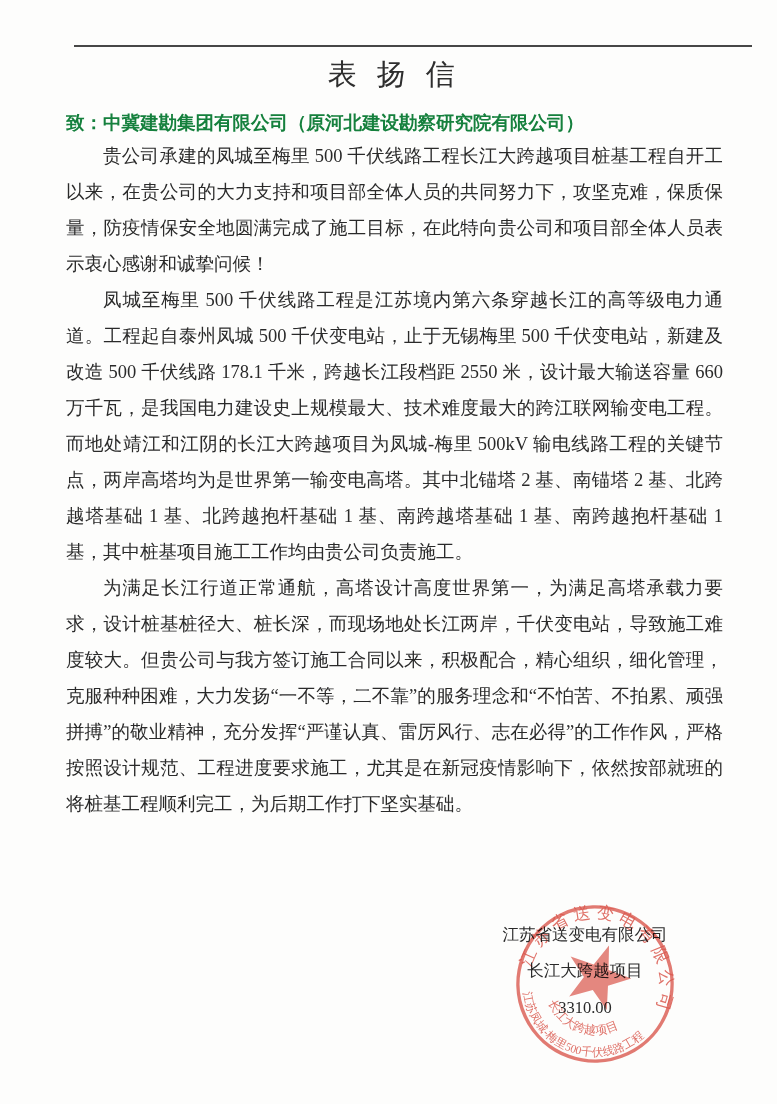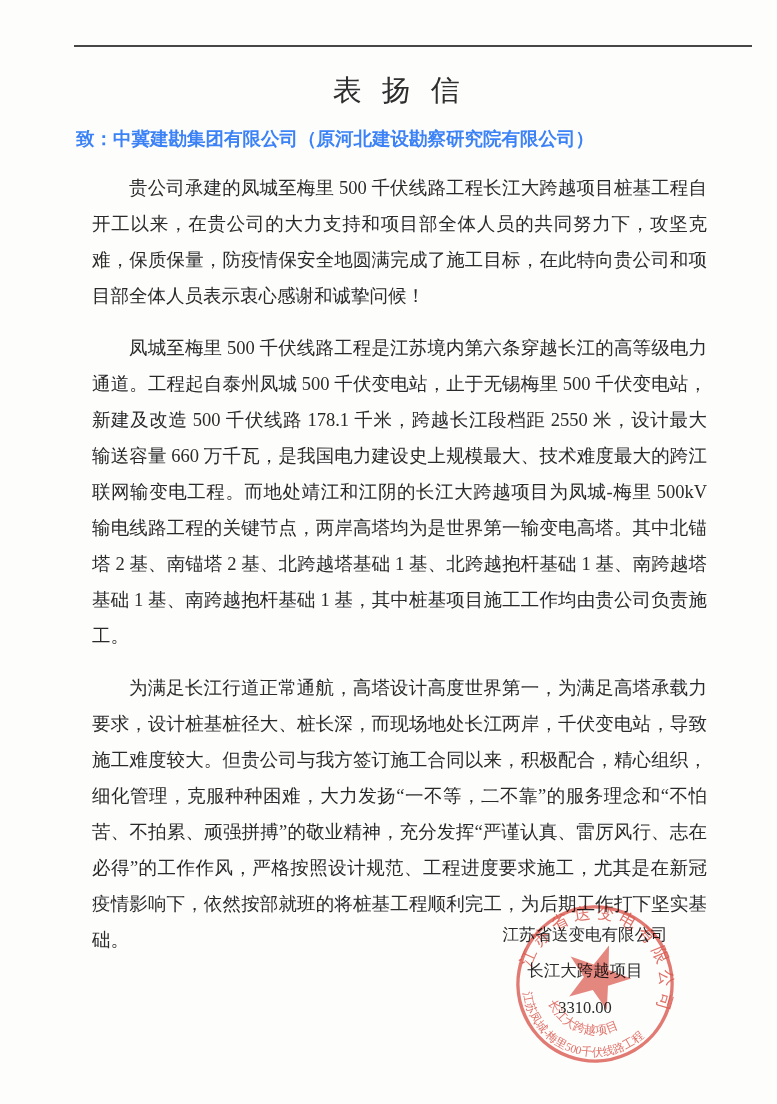--- a/index.html
+++ b/index.html
@@ -17,42 +17,42 @@
   .top-rule {
     position: absolute;
     top: 45px;
     left: 74px;
     width: 678px;
     height: 0;
     border-top: 2px solid #474747;
   }
   .content {
     position: absolute;
-    top: 0; left: 14px; right: 0;
-    padding: 70px 54px 0 62px;
+    top: 0; left: 4px; right: 0;
+    padding: 54px 54px 0 62px;
   }
   .title {
     margin: 0;
     font-size: 29px;
     font-weight: normal;
     letter-spacing: 0.22em;
     text-align: center;
     line-height: 40px;
     height: 40px;
     color: #2e2e2e;
   }
   .addressee {
     margin: 14px 0 0 0;
     font-size: 18.5px;
     font-weight: bold;
     line-height: 30px;
-    color: #3b82f6;
+    color: #15803d;
   }
   .body-para {
-    margin: 16px;
+    margin: 0;
     font-size: 18.5px;
     line-height: 36px;
     text-align: justify;
     text-indent: 2em;
     color: #2a2a2a;
   }
   .signature {
     position: absolute;
     top: 917px;
     right: 22px;

